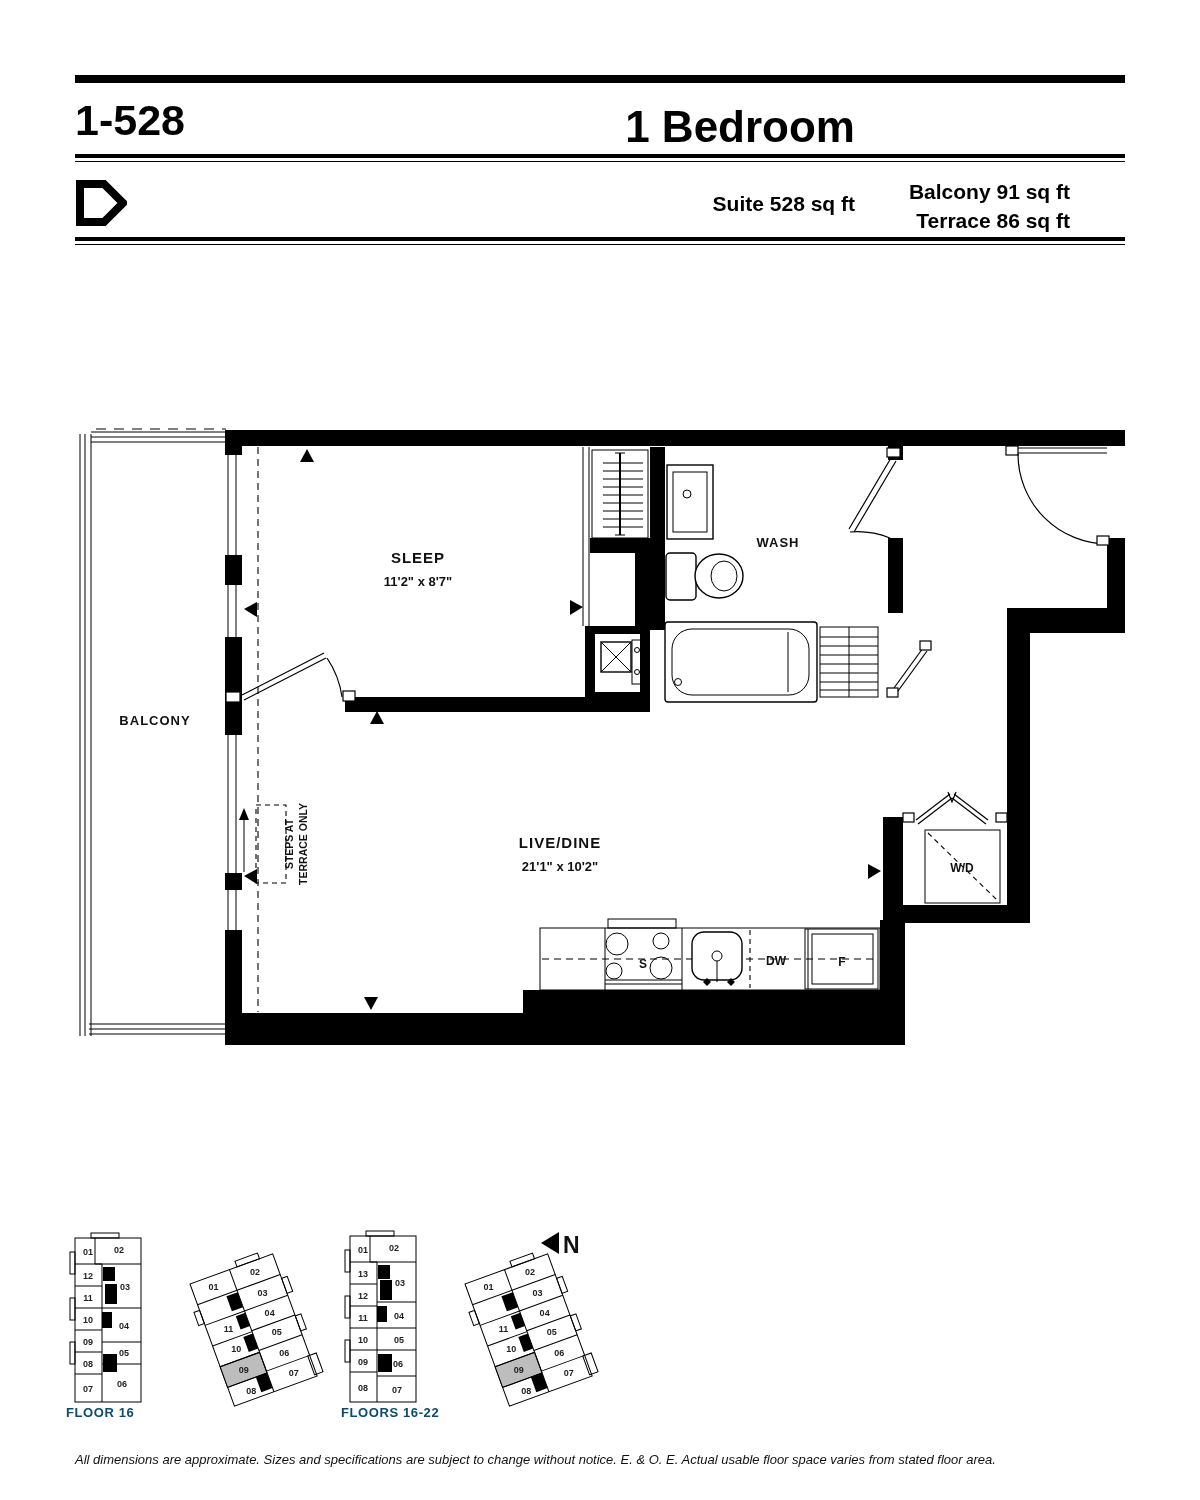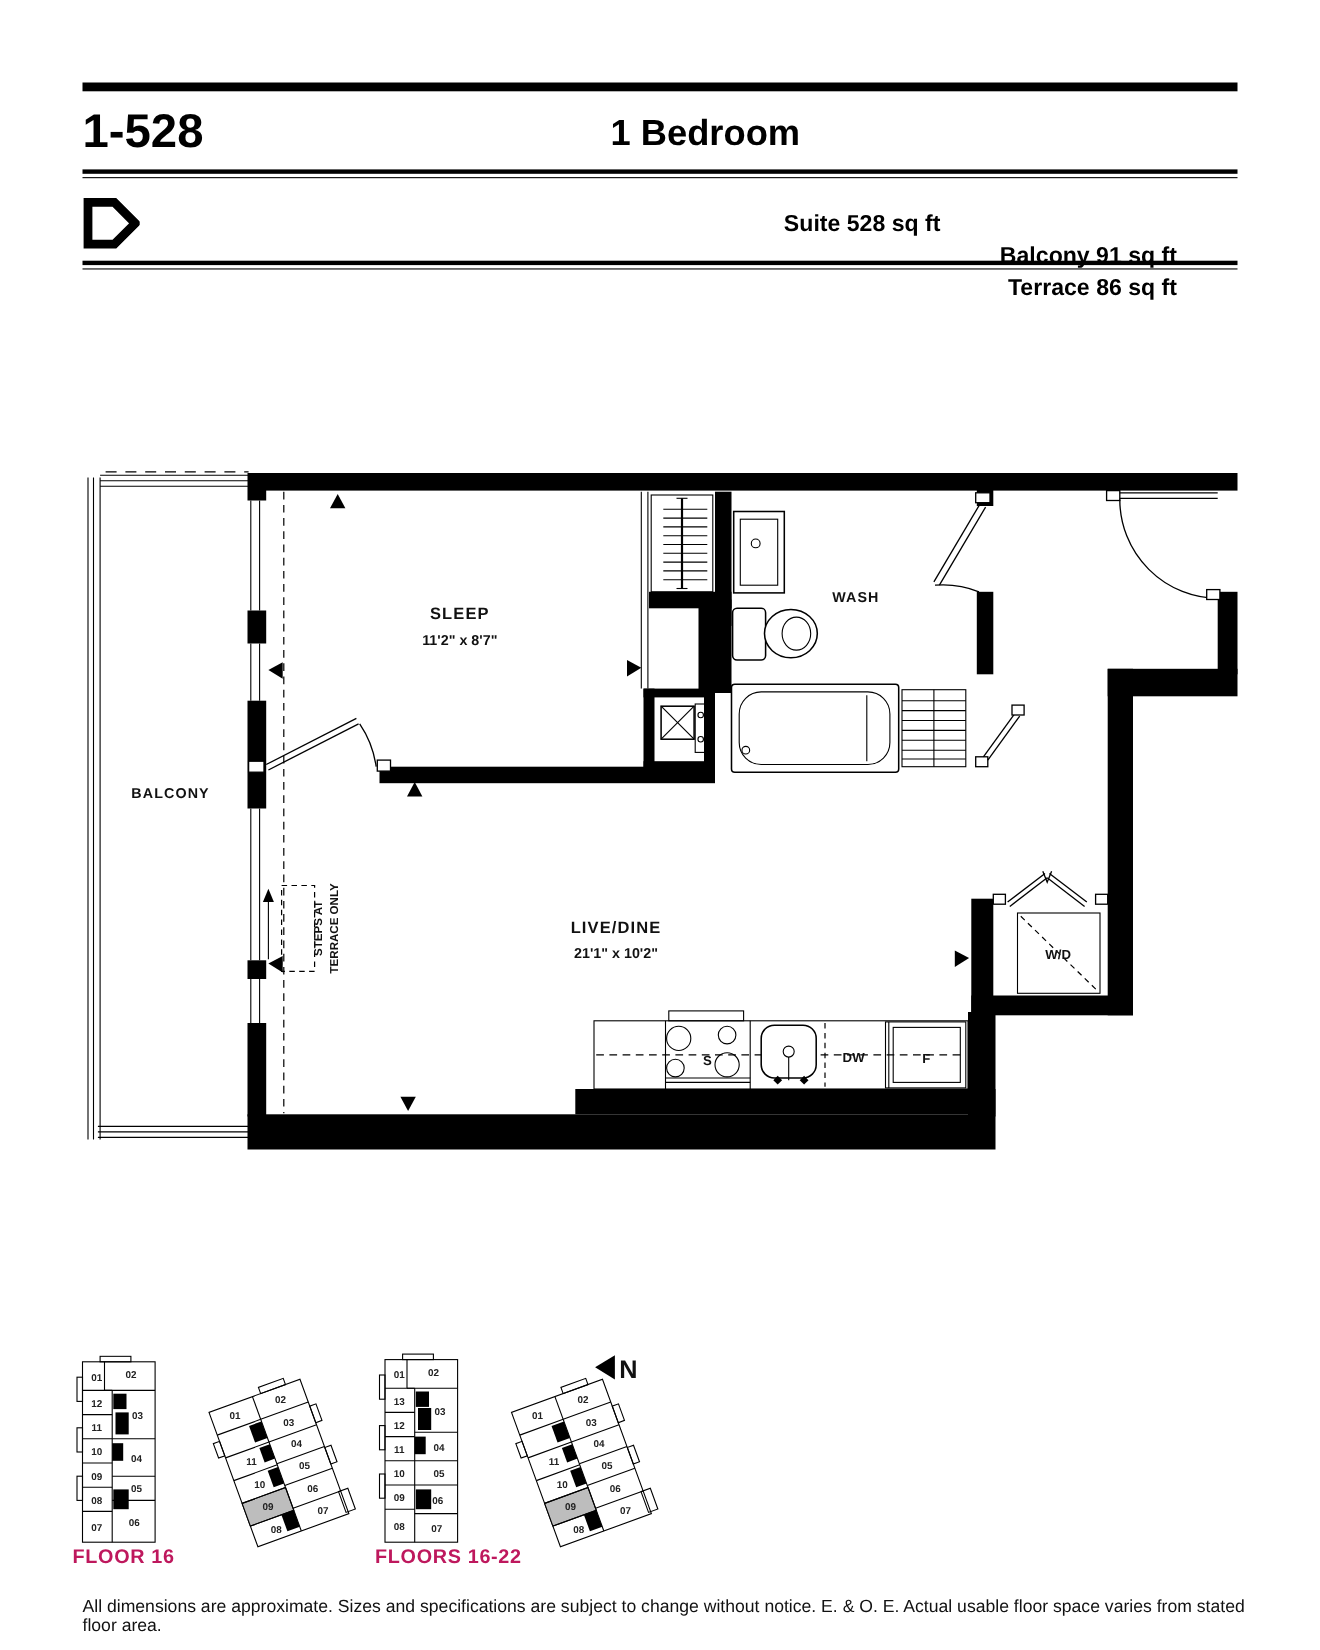--- a/index.html
+++ b/index.html
@@ -2,25 +2,25 @@
 <html><head>
 <meta charset="utf-8">
 <style>
   html,body{margin:0;padding:0;background:#fff;}
   #page{position:relative;width:1200px;height:1500px;background:#fff;
         font-family:"Liberation Sans",sans-serif;color:#000;overflow:hidden;}
   .abs{position:absolute;}
   .bar{background:#000;height:8px;}
   .rule{border-top:4px solid #000;border-bottom:1px solid #000;height:3px;}
   #unit-code{font-size:43px;font-weight:bold;letter-spacing:0;}
-  #unit-type{font-size:33px;font-weight:bold;text-align:left;}
+  #unit-type{font-size:44px;font-weight:bold;text-align:right;}
   .subhead{font-size:21px;font-weight:bold;}
-  #areas{text-align:right;line-height:29px;margin-top:41px;}
-  .caption{font-size:18px;font-weight:bold;letter-spacing:.6px;color:#be185d;}
-  #disclaimer{font-size:16px;color:#111;}
+  #areas{text-align:right;line-height:29px;}
+  .caption{font-size:13px;font-weight:bold;letter-spacing:.6px;color:#0c4a6e;}
+  #disclaimer{font-size:13px;color:#111;font-style:italic;}
   svg text{font-family:"Liberation Sans",sans-serif;fill:#111;}
   .roomlbl{font-size:15px;font-weight:bold;letter-spacing:1px;}
   .dimlbl{font-size:13px;font-weight:bold;}
   .smlbl{font-size:12px;font-weight:bold;}
   .steplbl{font-size:10.5px;font-weight:bold;}
   .kp{font-size:9px;font-weight:bold;fill:#222;}
   .kn{font-size:23px;font-weight:bold;}
   .w{fill:#000;stroke:none;}
   .ln{stroke:#000;stroke-width:1.2;fill:none;}
   .th{stroke:#000;stroke-width:1;fill:none;}

